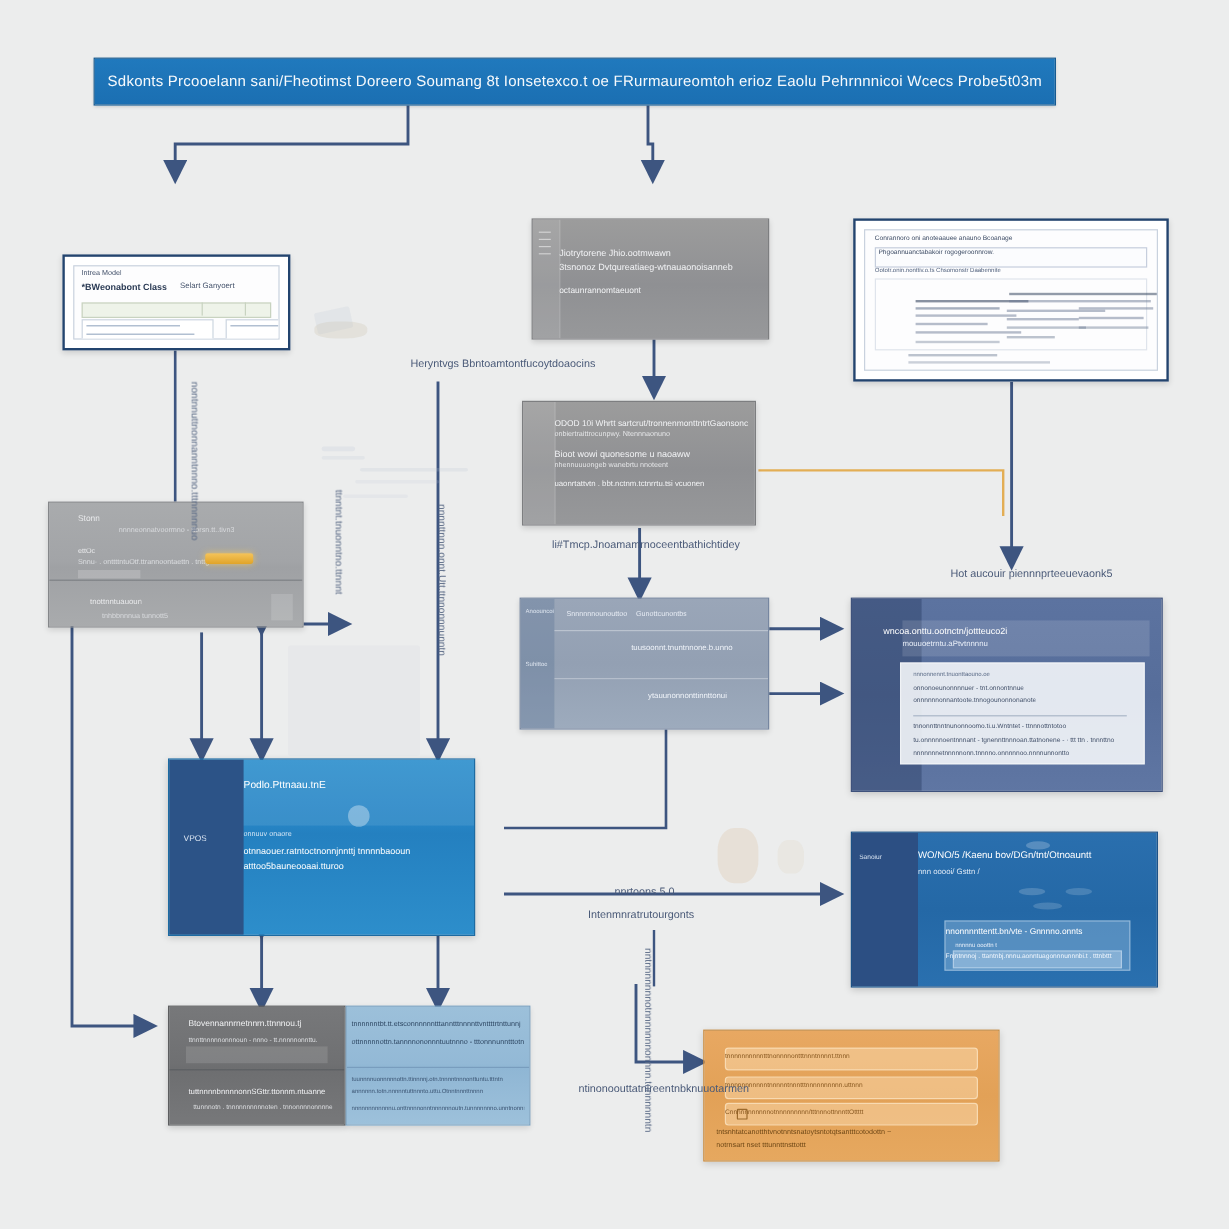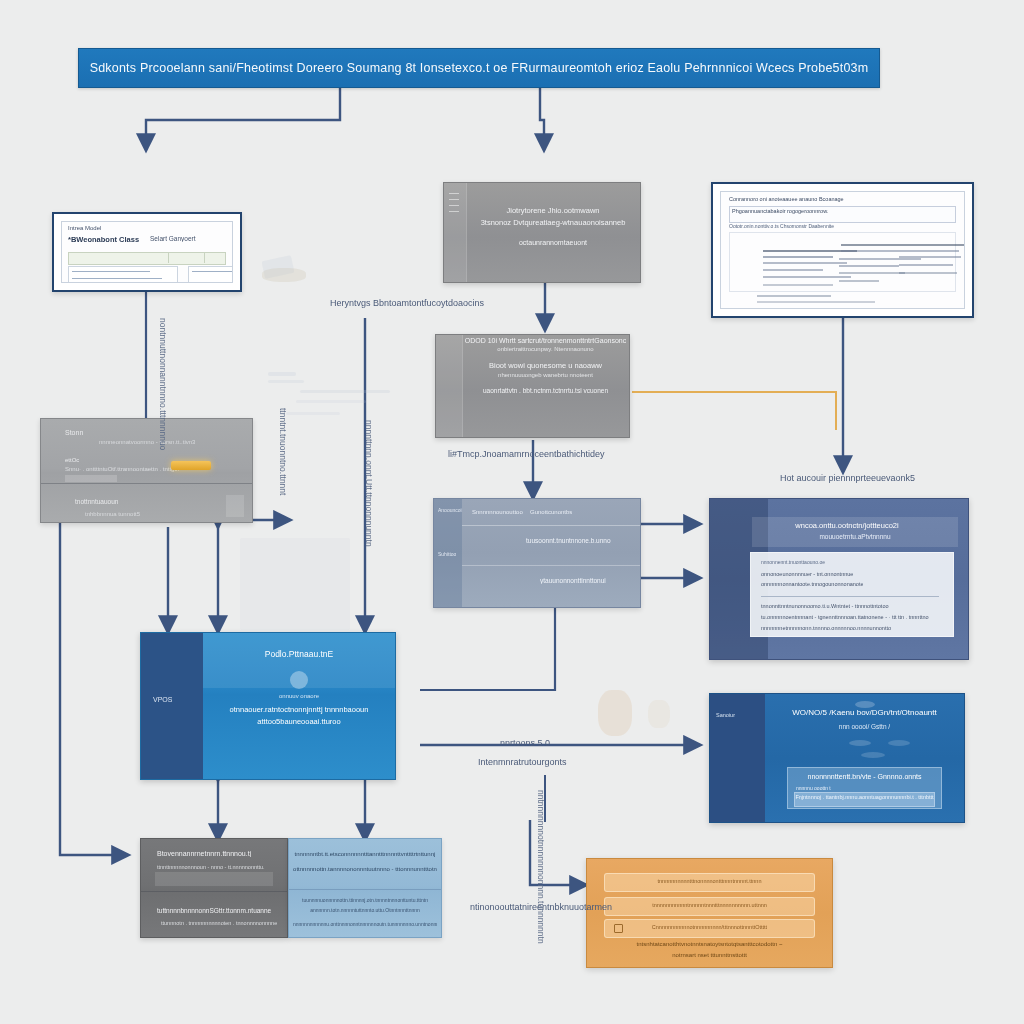--- a/index.html
+++ b/index.html
@@ -26,21 +26,21 @@
     white-space:nowrap;overflow:hidden;text-overflow:clip;
     filter:blur(.35px);opacity:.96;
   }
 
   
   .node{position:absolute;box-sizing:border-box;overflow:hidden;}
   .node .side{position:absolute;left:0;top:0;bottom:0;}
   .node .body{position:absolute;top:0;right:0;bottom:0;}
 
   .txt{filter:blur(.45px);white-space:nowrap;overflow:hidden;}
-  .ctr{text-align:center;}
+  .ctr{text-align:left;}
 
   
   .gray{
     background:linear-gradient(180deg,#9c9c9c 0%,#8f9093 55%,#97989a 100%);
     border:1px solid #7d7e80;
     box-shadow:0 2px 5px rgba(0,0,0,.16);
   }
   .gray .side{width:22px;background:rgba(255,255,255,.10);border-right:1px solid rgba(255,255,255,.14);}
 
   
@@ -117,21 +117,21 @@
 
   .chip{
     position:absolute;border-radius:2px;
     background:linear-gradient(180deg,#f5c45a,#e0a429);
     box-shadow:0 0 6px rgba(245,200,90,.8);
   }
 
   
   .elabel{
     position:absolute;color:#4a5a78;font-size:9px;
-    filter:blur(.4px);white-space:nowrap;
+    filter:blur(.4px);white-space:nowrap;margin-left:12px;
   }
   .vlabel{
     position:absolute;color:#5a6a86;font-size:8.5px;filter:blur(.4px);
     transform-origin:0 0;white-space:nowrap;
   }
 
   
   .ghost{position:absolute;background:#b9c3d4;opacity:.30;border-radius:2px;}
   .ghost2{position:absolute;opacity:.22;border-radius:40%;}
 </style>
@@ -249,21 +249,21 @@
       <div style="position:absolute;left:178px;top:72px;width:54px;height:1.5px;background:#6d7c95;opacity:.5;"></div>
       <div style="position:absolute;left:178px;top:80px;width:58px;height:1.5px;background:#6d7c95;opacity:.45;"></div>
       <div style="position:absolute;left:36px;top:103px;width:74px;height:1.5px;background:#6d7c95;opacity:.45;"></div>
       <div style="position:absolute;left:36px;top:109px;width:118px;height:1.5px;background:#6d7c95;opacity:.35;"></div>
 
     </div>
   </div>
 
   <div class="node gray" style="left:435px;top:334px;width:195px;height:104px;">
     <div class="side" style="width:26px;"></div>
-    <div class="body" style="left:26px;">
+    <div class="body" style="left:26px;padding-top:13px;">
       <div class="txt ctr ltxt" style="font-size:7px;margin:2px 0;">ODOD 10i Whrtt sartcrut/tronnenmonttntrtGaonsonc</div>
       <div class="txt ctr ltxt" style="font-size:6px;margin:2px 0;opacity:.85;">onbiertraittrocunpwy. Ntennnaonuno</div>
       <div class="txt ctr ltxt" style="font-size:7.5px;margin:9px 0 2px;">Bioot wowi quonesome u naoaww</div>
       <div class="txt ctr ltxt" style="font-size:6px;margin:2px 0;opacity:.85;">nhennuuuongeb wanebrtu nnoteent</div>
       <div class="txt ctr ltxt" style="font-size:6.5px;margin:9px 0 0;">uaonrtattvtn . bbt.nctnm.tctnrrtu.tsi vcuonen</div>
     </div>
   </div>
 
   <div class="node gray2" style="left:40px;top:418px;width:213px;height:105px;">
     <div class="bar-row" style="top:64px;"></div>

